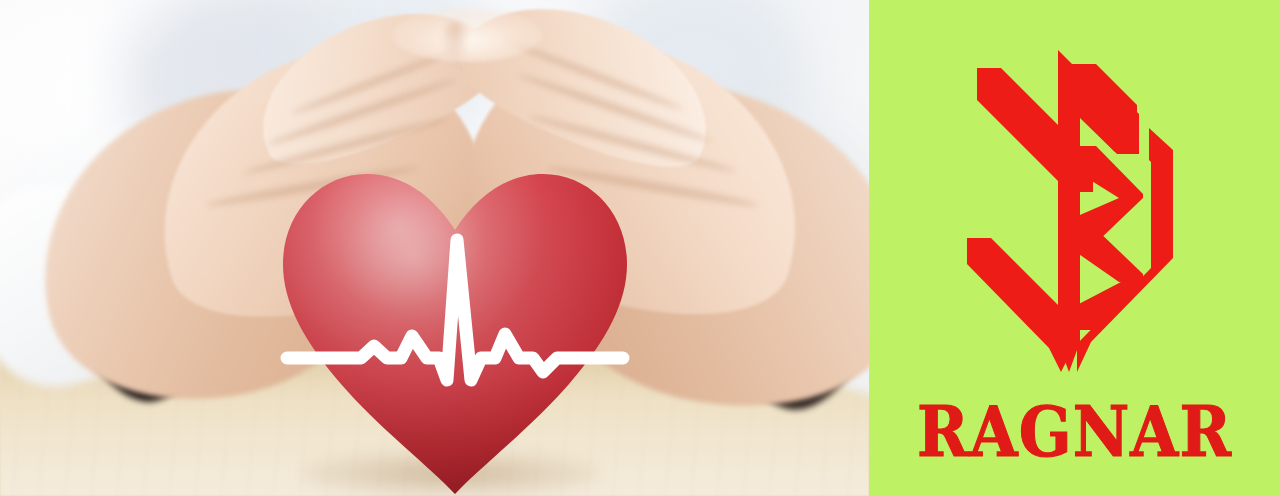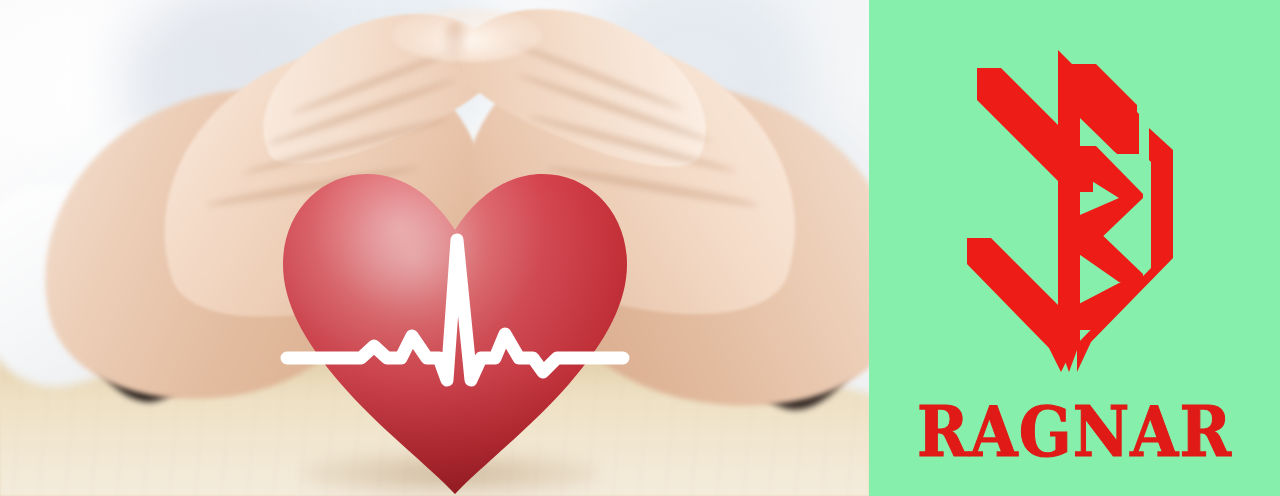--- a/index.html
+++ b/index.html
@@ -260,21 +260,21 @@
     filter: blur(8px);
   }
 
   
   .logo-panel {
     position: absolute;
     left: 869px;
     top: 0;
     width: 411px;
     height: 496px;
-    background: #86efac;
+    background: #bef264;
   }
   .rune-holder {
     position: absolute;
     left: 92px;
     top: 42px;
     width: 240px;
     height: 345px;
   }
   .rune-svg { display: block; width: 240px; height: 345px; }
 

